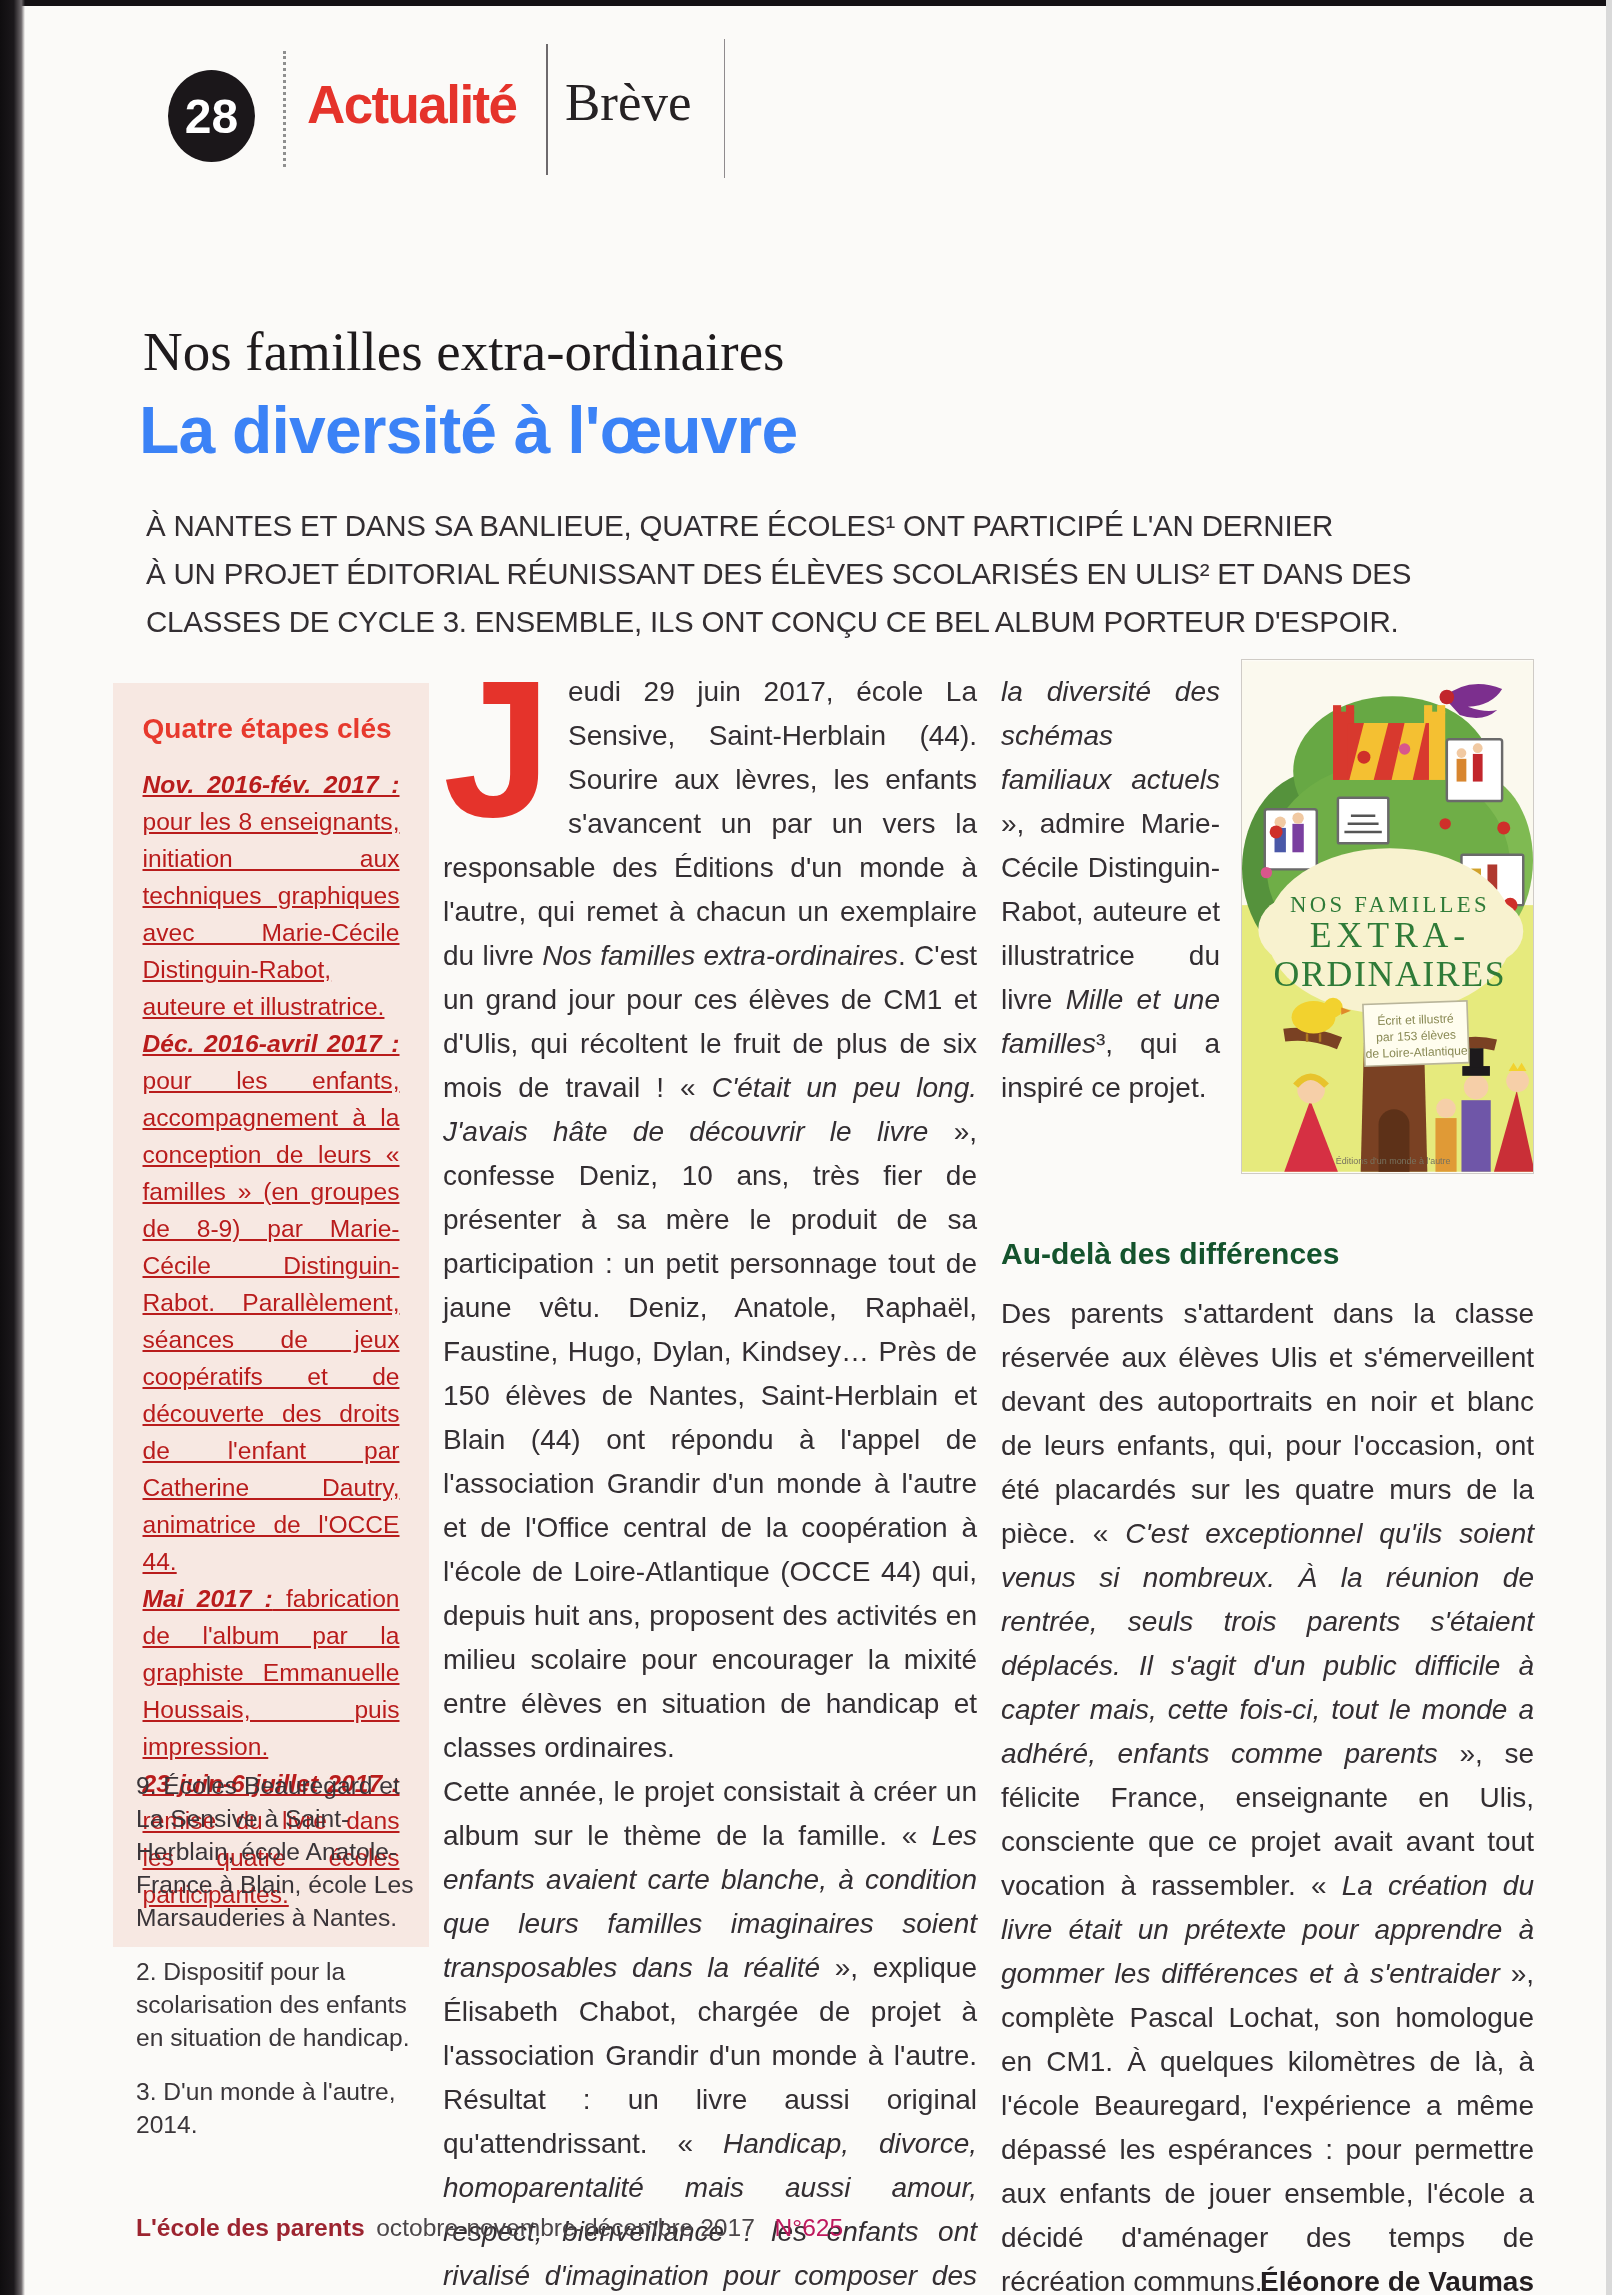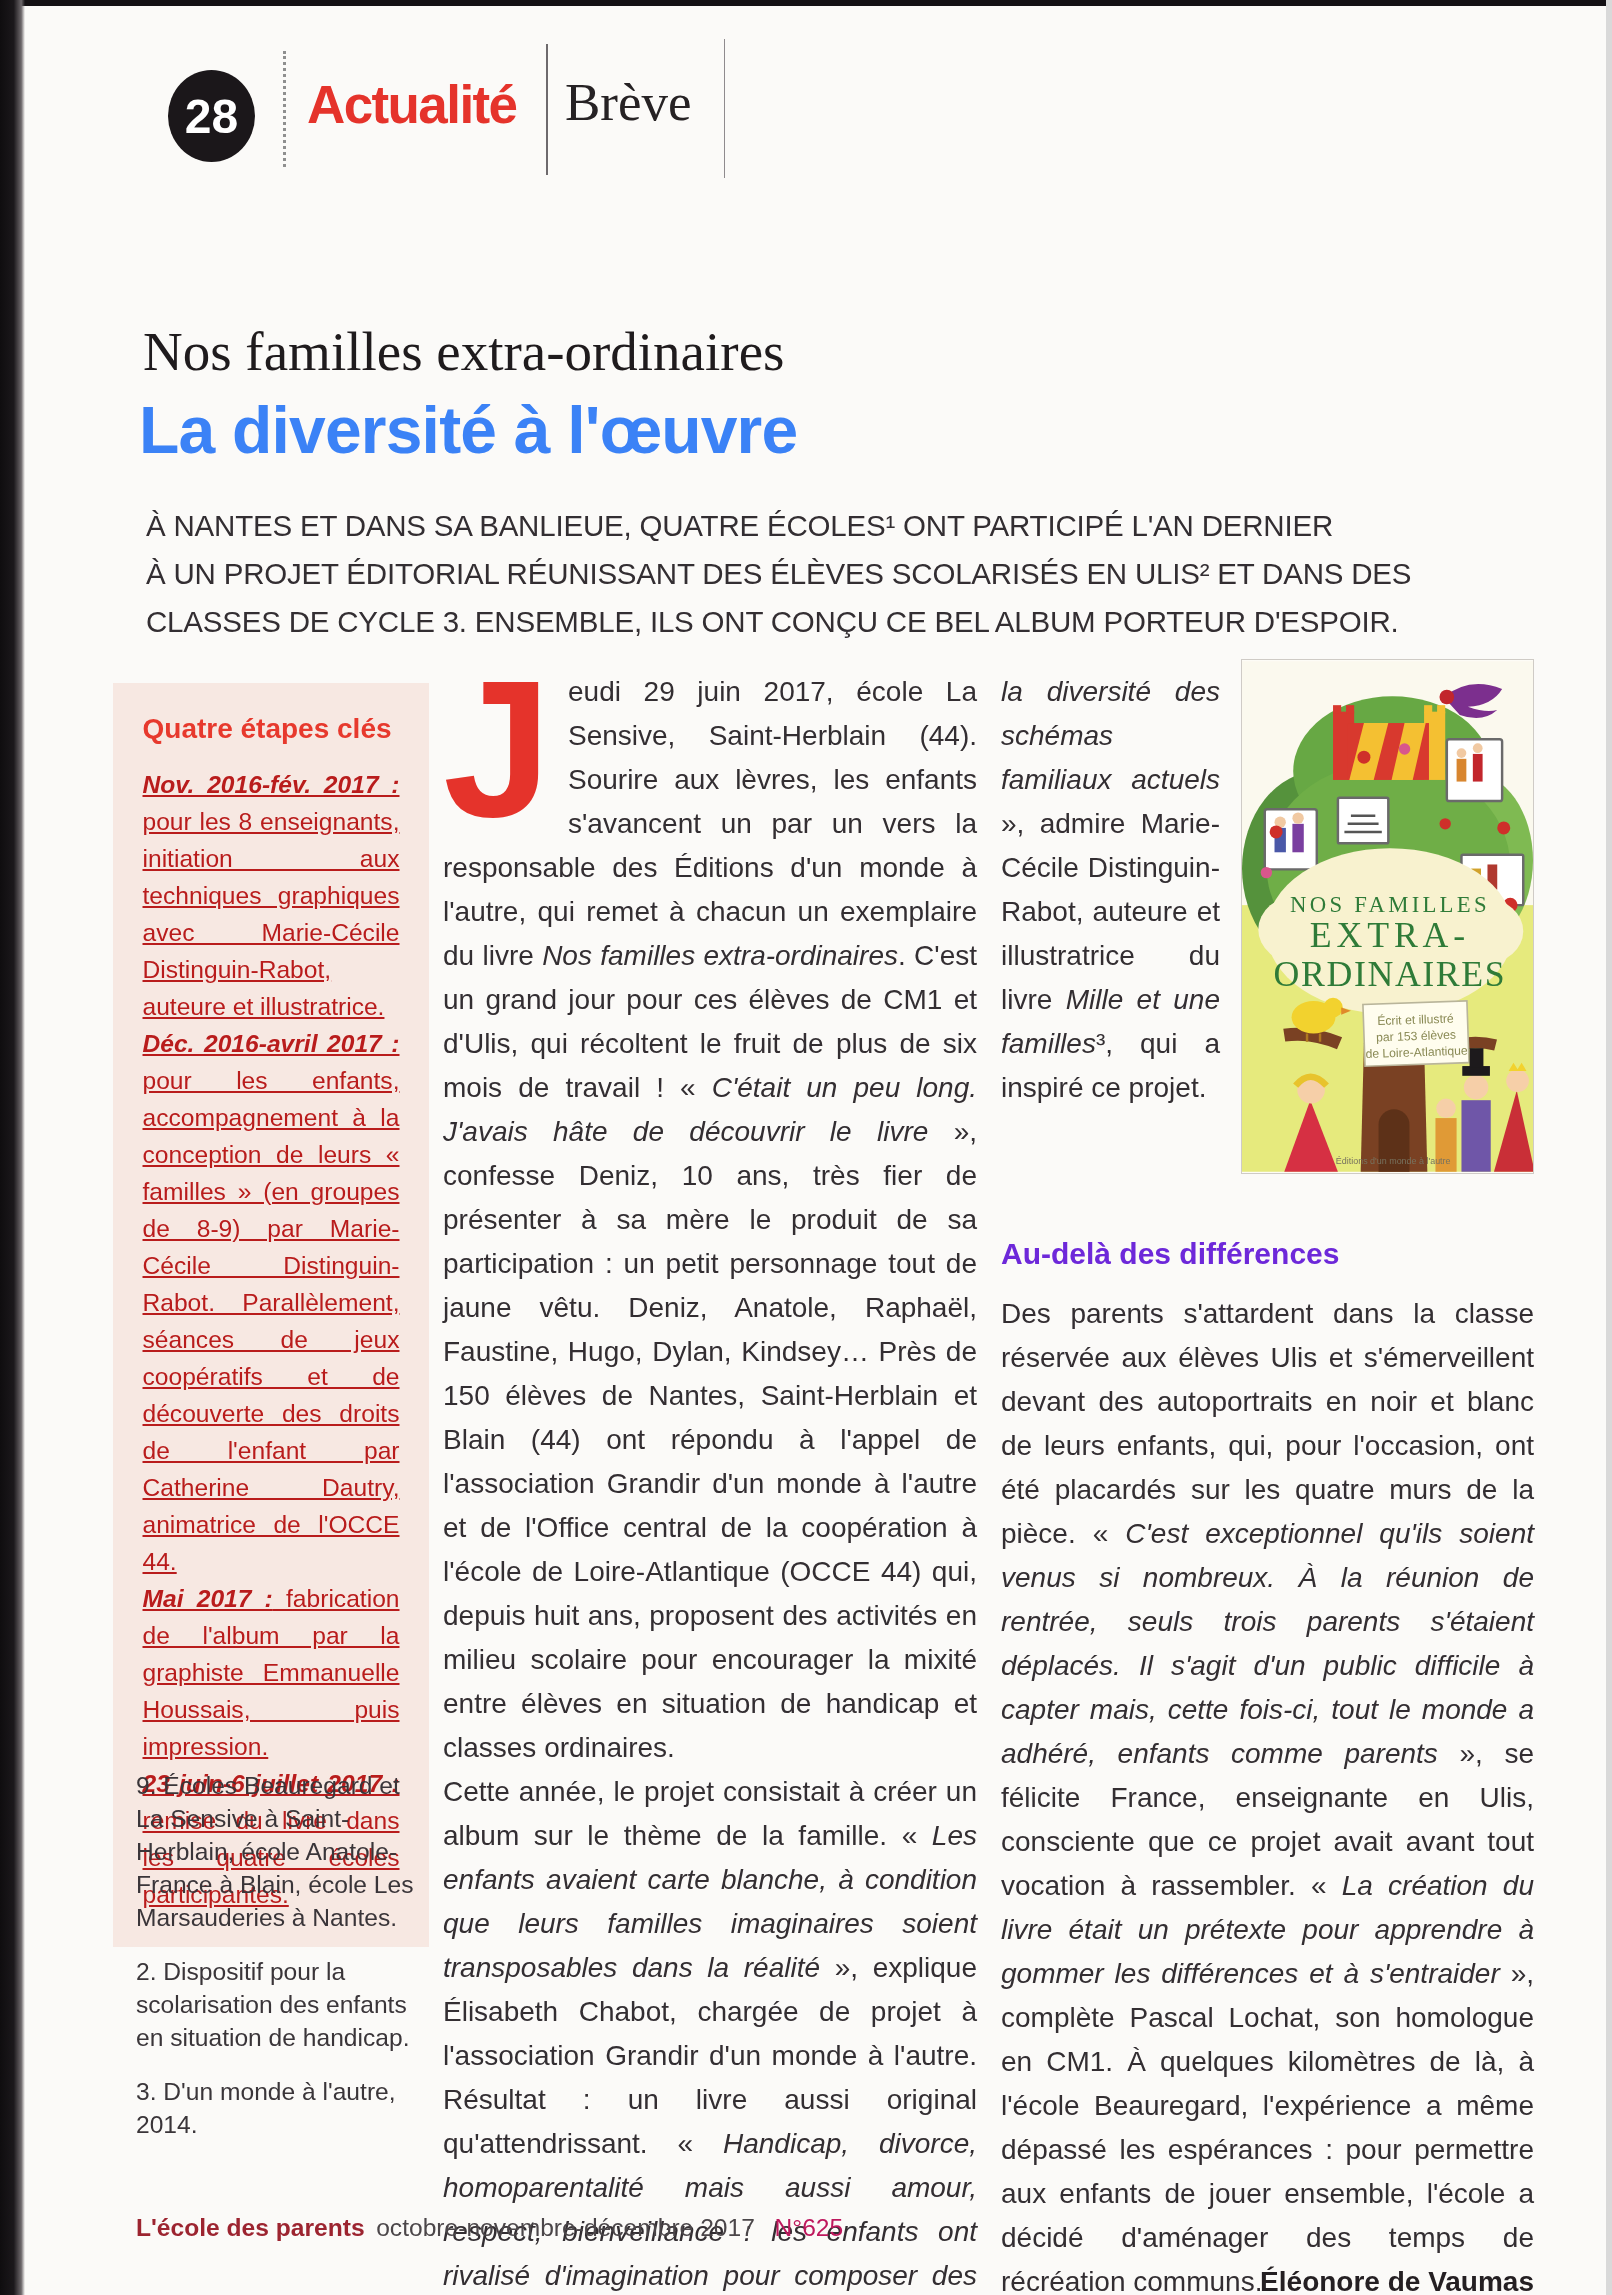--- a/index.html
+++ b/index.html
@@ -49,21 +49,21 @@
   .col2{position:absolute;left:1001px;top:670px;width:533px;font-size:28px;line-height:44px;
         text-align:justify;color:#332e32;}
   .col1 p,.col2 p{margin:0;}
   .it{font-style:italic;}
   .dropcap{float:left;width:125px;height:134px;font-size:195px;line-height:0.8;
            font-weight:bold;color:#e5332b;}
   .book{float:right;width:293px;height:515px;margin:-11.5px 0 24.6px 21px;
         border:0.8px solid #cfcbc6;background:#fdfcf6;box-sizing:border-box;}
   .book svg{display:block;width:100%;height:100%;}
   .subhead{clear:both;font-weight:bold;font-size:30px;padding-top:34px;margin:0 0 16.4px;
-           text-align:left;color:#6d28d9;}
+           text-align:left;color:#14532d;}
   .signature{text-align:right;font-weight:bold;margin-top:-44px;color:#241f22;}
 
   
   .footerline{position:absolute;left:136px;top:2214px;font-size:24.6px;}
   .mag{color:#9c2430;font-weight:bold;}
   .issue{color:#4b4649;margin-left:11.5px;}
   .issuenum{color:#be185d;margin-left:19.7px;}
 </style>
 </head>
 <body>

